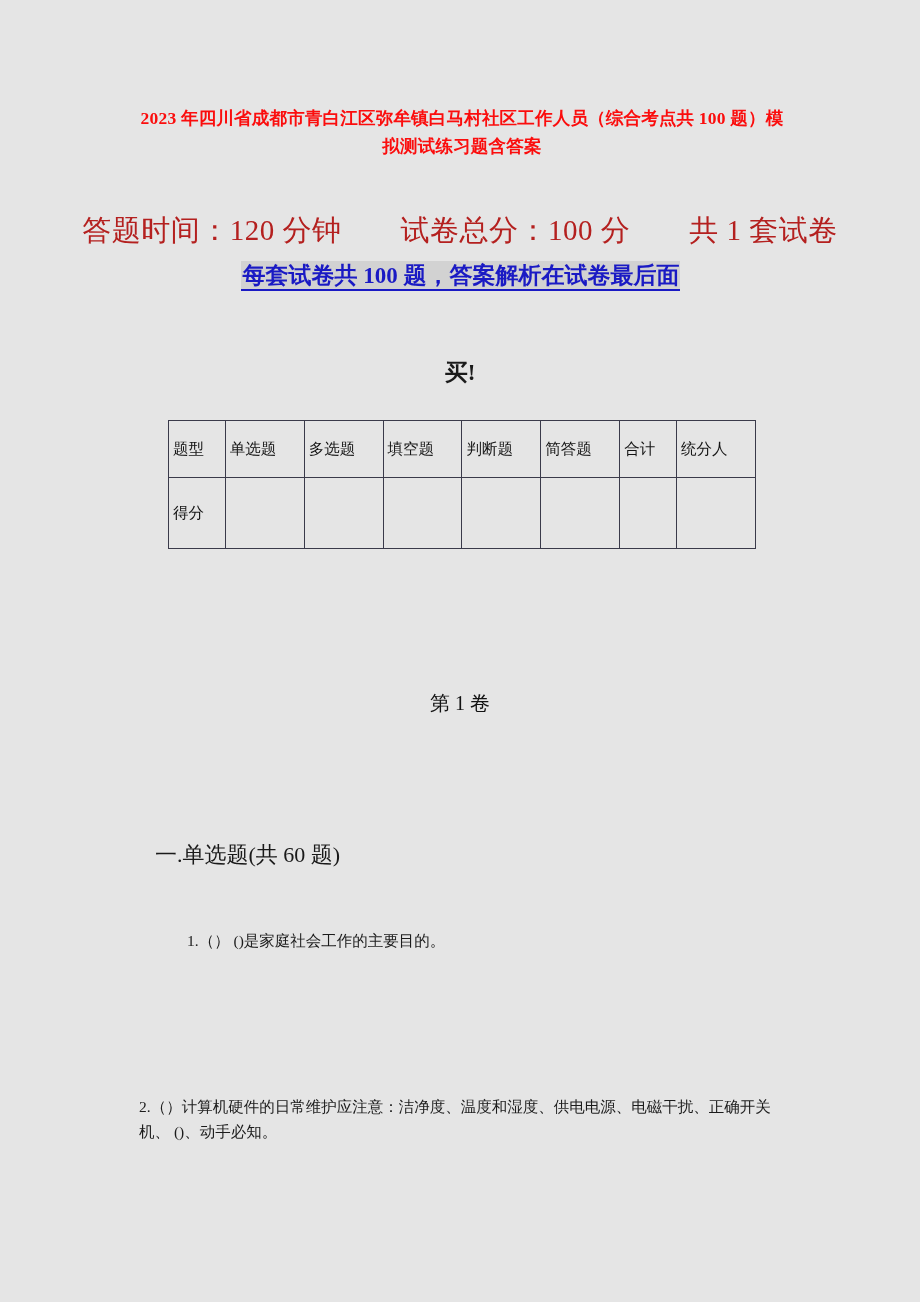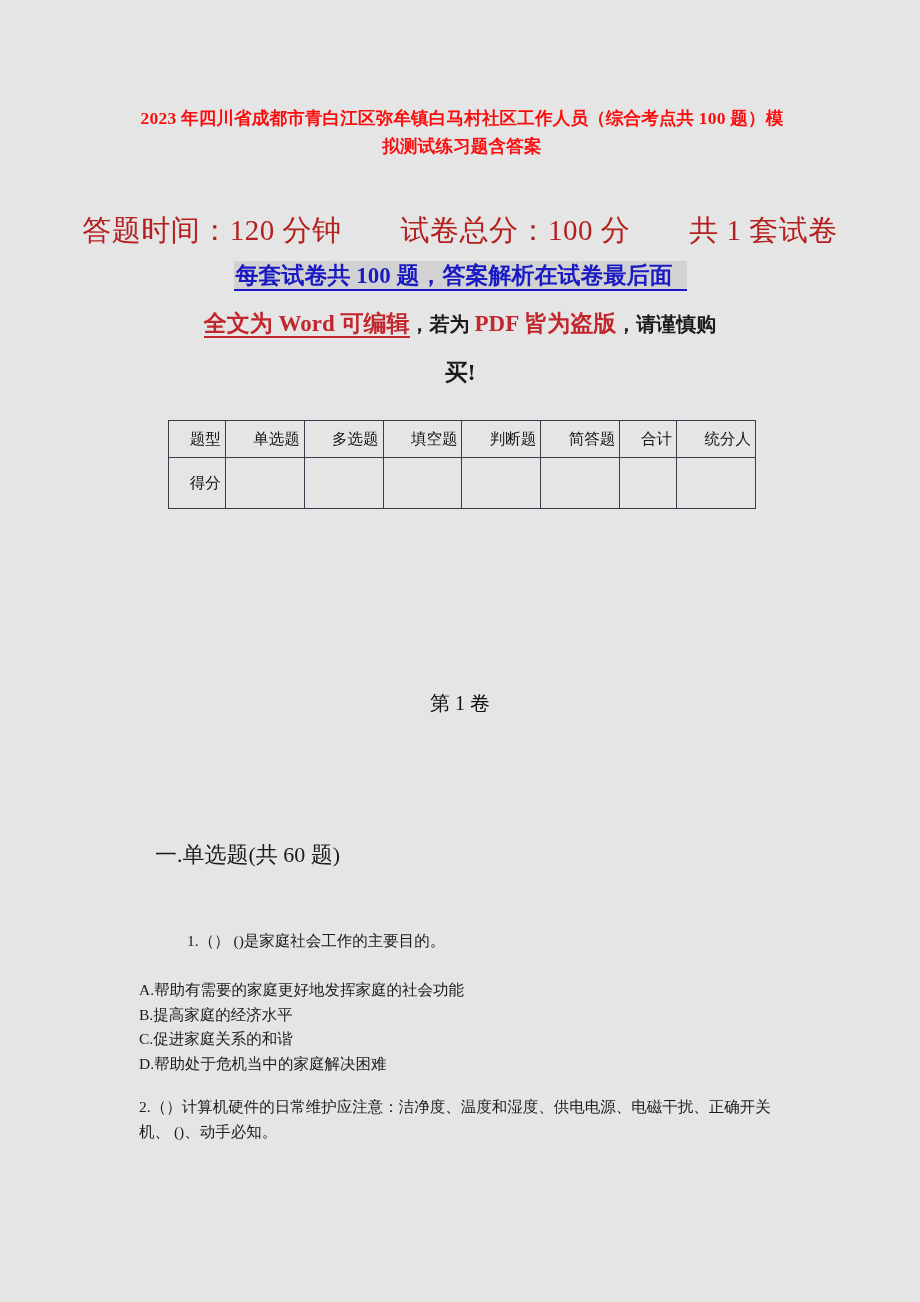--- a/index.html
+++ b/index.html
@@ -54,21 +54,21 @@
   }
   .info-2 {
     top: 260px;
     left: 0;
     font-size: 23px;
     font-weight: bold;
   }
   .info-2 .hl {
     background: #D2D2D2;
     color: #1A1AC4;
-    padding: 2px 14px 1px 2px;
+    padding: 2px 0 1px 2px;
     border-bottom: 2px solid #1A1AC4;
   }
   .info-3 {
     top: 308px;
     left: 0;
     font-size: 23px;
     font-weight: bold;
   }
   .info-3 .seg-word {
     color: #C1272D;
@@ -94,23 +94,23 @@
     position: absolute;
     left: 168px;
     top: 420px;
     border-collapse: collapse;
     width: 588px;
     font-size: 15.5px;
   }
   .score-table td {
     border: 1px solid #3a3a4a;
     height: 26px;
-    text-align: right;
+    text-align: left;
     vertical-align: middle;
-    padding: 5px 4px;
+    padding: 15px 4px;
     font-family: "Liberation Serif", "DejaVu Serif", serif;
     color: #141414;
   }
   .score-table tr.row-score td {
     height: 40px;
   }
 
   
   .volume-heading {
     position: absolute;
@@ -160,23 +160,20 @@
 <div class="page">
 
   <div class="doc-title">2023 年四川省成都市青白江区弥牟镇白马村社区工作人员（综合考点共 100 题）模拟测试练习题含答案</div>
 
   <div class="info-line info-1">答题时间：120 分钟　　试卷总分：100 分　　共 1 套试卷</div>
 
   <div class="info-line info-2">
     <span class="hl">每套试卷共 100 题，答案解析在试卷最后面</span>
   </div>
 
-  <div class="info-line info-3">
-    <span class="seg-word">全文为 Word 可编辑</span><span class="seg-plain">，</span><span class="seg-plain">若为 </span><span class="seg-pdf">PDF 皆为盗版</span><span class="seg-plain">，请谨慎购</span>
-  </div>
 
   <div class="info-line info-4">买!</div>
 
   <table class="score-table">
     <tbody>
       <tr>
         <td>题型</td>
         <td>单选题</td>
         <td>多选题</td>
         <td>填空题</td>
@@ -197,22 +194,16 @@
       </tr>
     </tbody>
   </table>
 
   <div class="volume-heading">第 1 卷</div>
 
   <div class="section-heading">一.单选题(共 60 题)</div>
 
   <div class="question q1-stem">1.（） ()是家庭社会工作的主要目的。</div>
 
-  <div class="q1-options">
-    <span class="opt">A.帮助有需要的家庭更好地发挥家庭的社会功能</span>
-    <span class="opt">B.提高家庭的经济水平</span>
-    <span class="opt">C.促进家庭关系的和谐</span>
-    <span class="opt">D.帮助处于危机当中的家庭解决困难</span>
-  </div>
 
   <div class="question q2-stem">2.（）计算机硬件的日常维护应注意：洁净度、温度和湿度、供电电源、电磁干扰、正确开关机、 ()、动手必知。</div>
 
 </div>
 
 </body></html>

